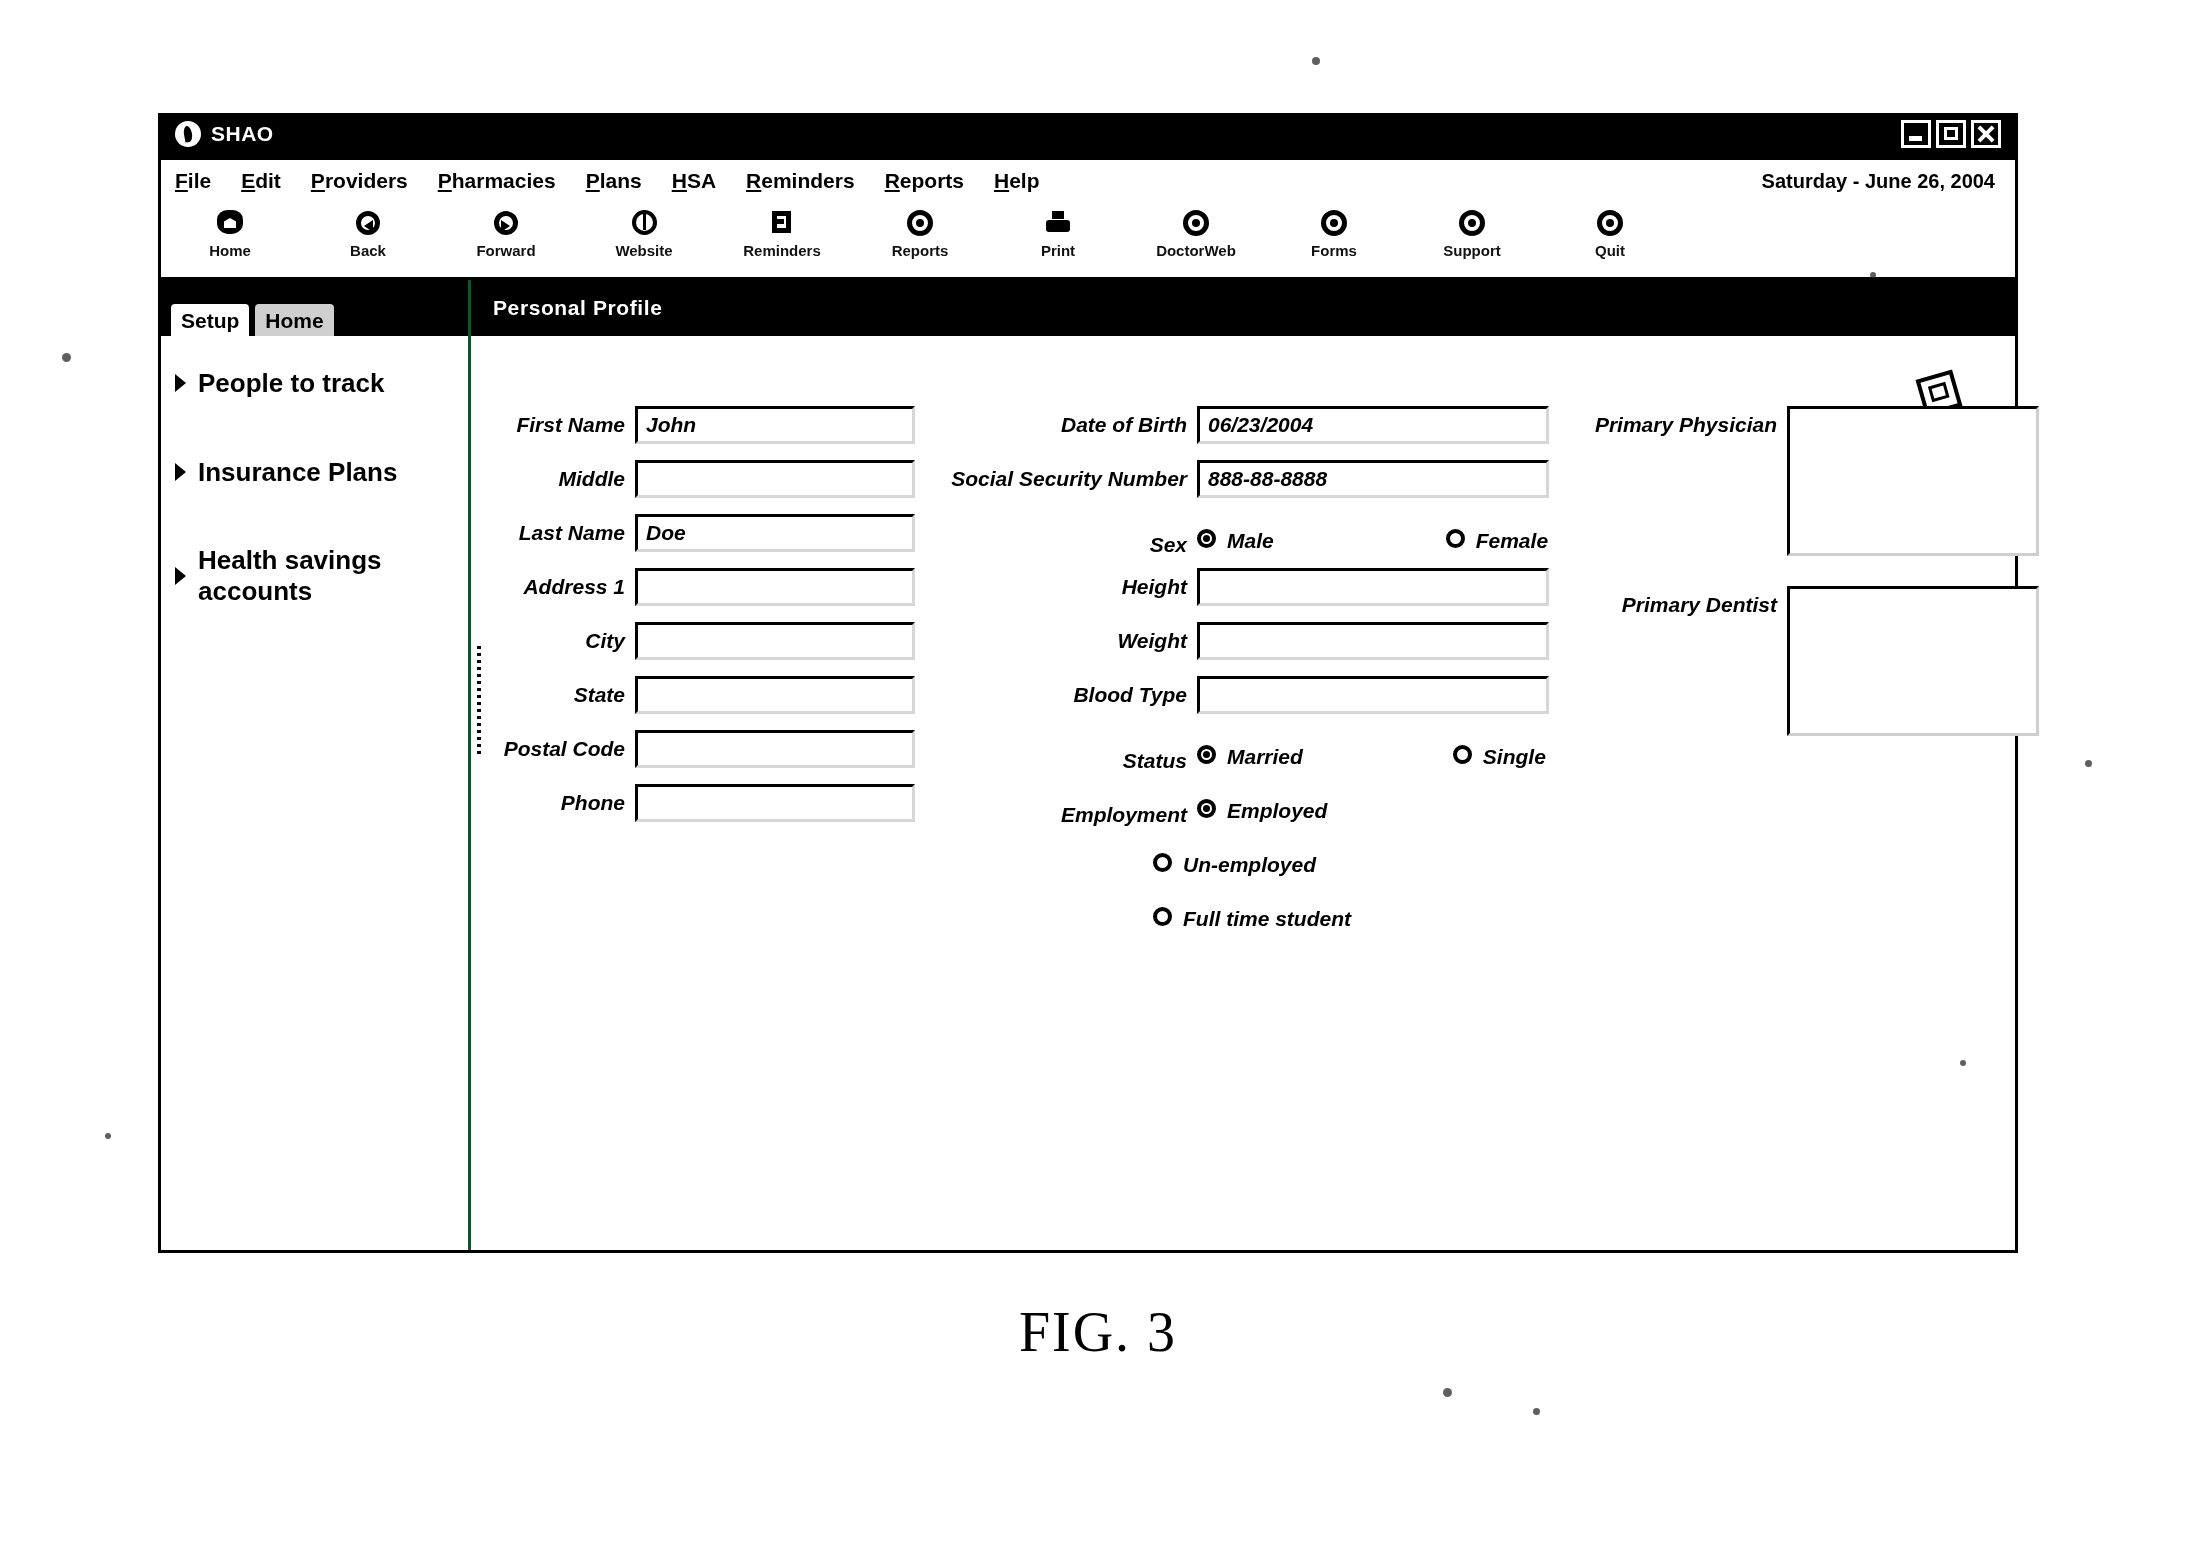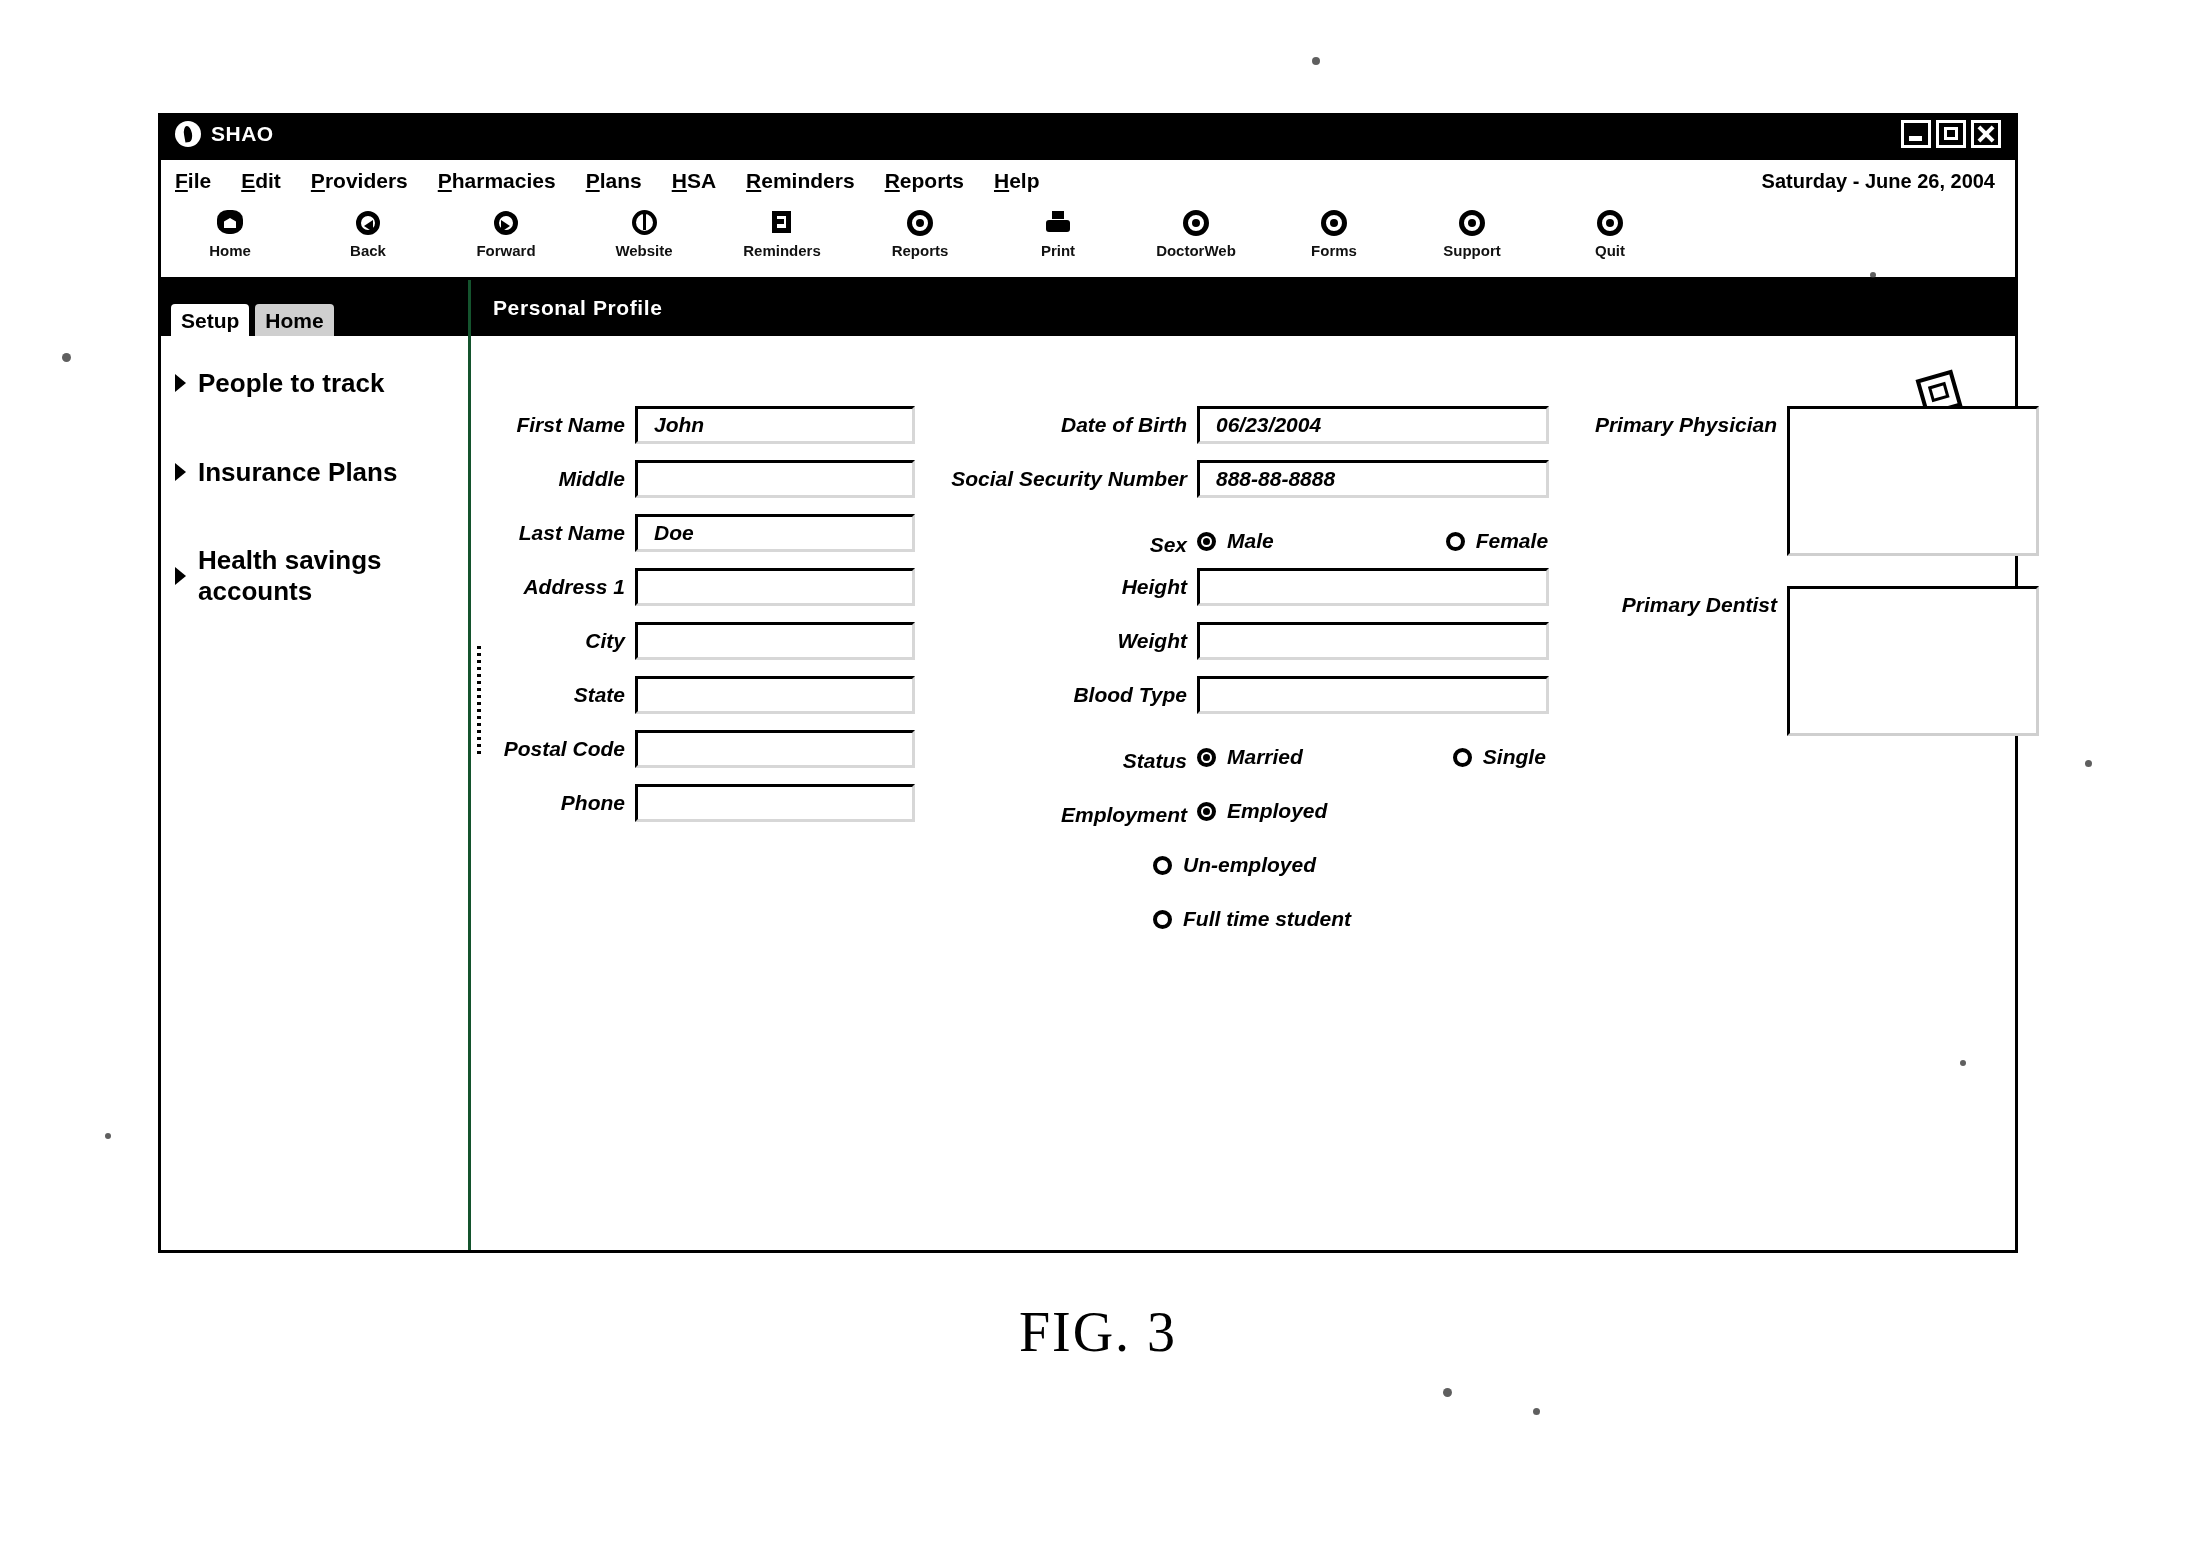--- a/index.html
+++ b/index.html
@@ -401,42 +401,42 @@
   #col-mid   .flabel { width: 268px; flex: 0 0 268px; }
   #col-right .flabel { width: 218px; flex: 0 0 218px; }
 
   .fbox {
     border: 3px solid #000;
     background: #fff;
     height: 38px;
     box-sizing: border-box;
     display: flex;
     align-items: center;
-    padding-left: 16px;
+    padding-left: 8px;
     font-size: 21px;
     font-weight: bold;
     color: #000;
     font-family: "Liberation Sans", sans-serif;
     flex: 1;
   }
   
   .fbox.sketch {
     border-right-color: #d7d7d7;
     border-bottom-color: #d7d7d7;
   }
 
   
   .rrow {
     display: flex;
     align-items: center;
     height: 54px;
   }
   .radio-opt {
     display: flex;
-    align-items: center;
+    align-items: flex-start;
     gap: 11px;
     font-size: 21px;
     font-weight: bold;
     color: #000;
     white-space: nowrap;
     font-family: "Liberation Sans", sans-serif;
   }
   .radio {
     width: 19px; height: 19px;
     border-radius: 50%;

